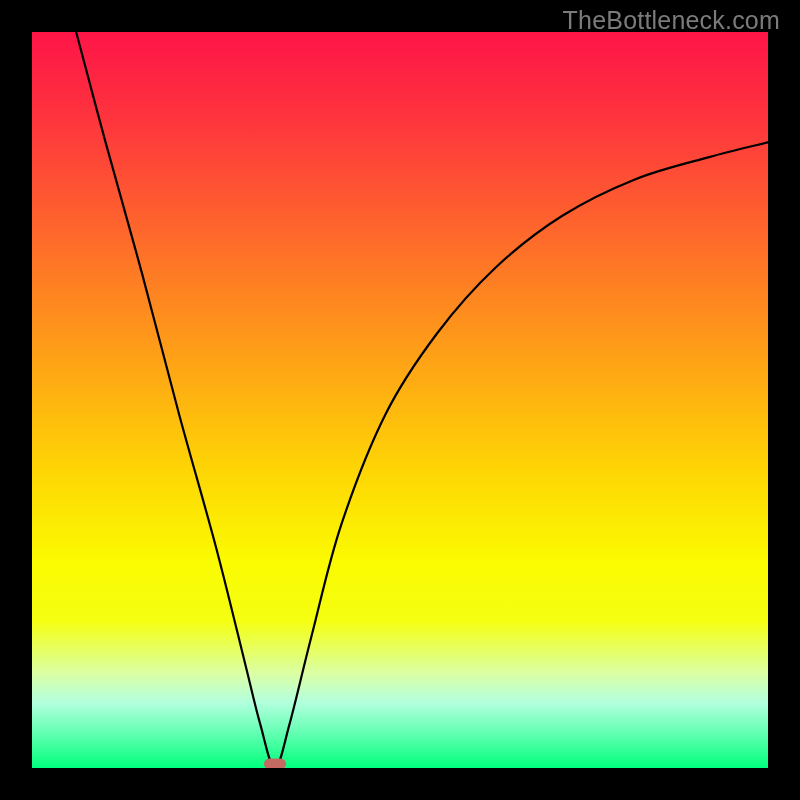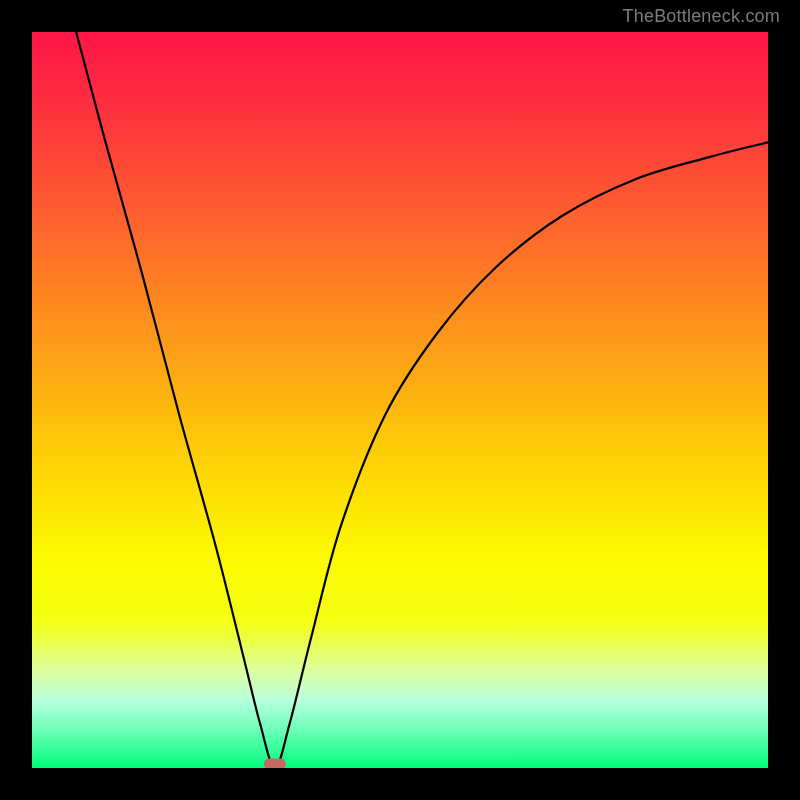--- a/index.html
+++ b/index.html
@@ -33,21 +33,21 @@
     width: 22px;
     height: 11px;
     border-radius: 6px;
     transform: translate(-50%, -50%);
   }
   .watermark {
     position: absolute;
     top: 6px;
     right: 20px;
     font-family: Arial, Helvetica, sans-serif;
-    font-size: 18px;
+    font-size: 25px;
     font-weight: 500;
     color: #7b7b7b;
     letter-spacing: 0.2px;
   }
 </style>
 </head>
 <body>
 
 <div class="frame">
 

